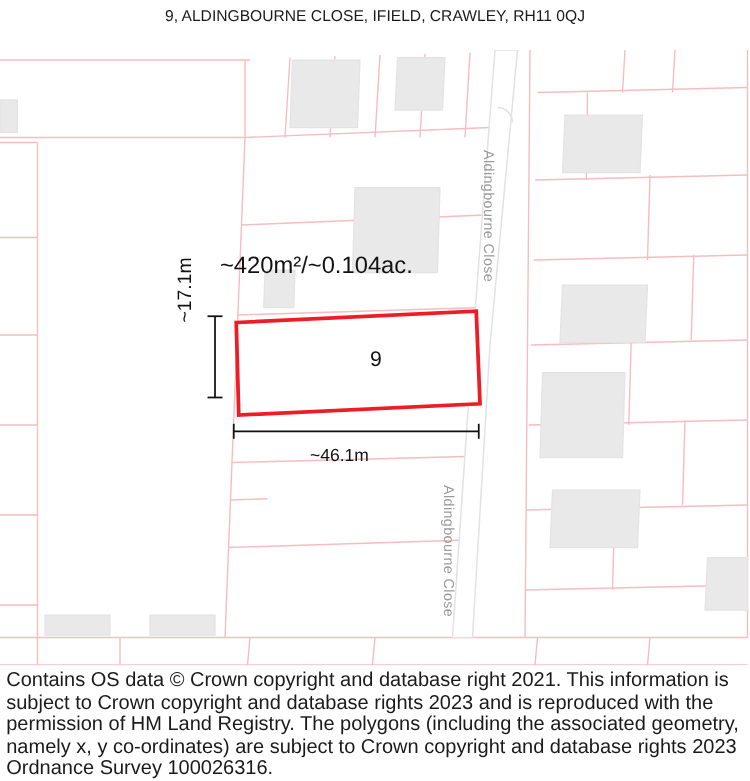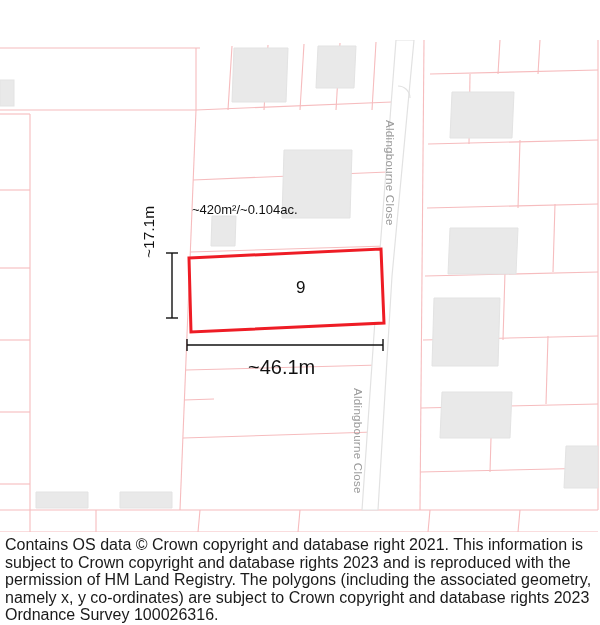--- a/index.html
+++ b/index.html
@@ -52,38 +52,38 @@
   .overlay {
     position: absolute;
     top: 40px;
     left: 0;
     width: 600px;
     height: 492px;
     pointer-events: none;
   }
   .area-label {
     position: absolute;
-    left: 192px;
+    left: 176px;
     top: 162px;
-    font-size: 13px;
+    font-size: 19px;
     color: #111111;
     white-space: nowrap;
   }
   .plot-number {
     position: absolute;
     left: 296px;
     top: 238px;
     font-size: 17px;
     color: #111111;
   }
   .width-label {
     position: absolute;
     left: 248px;
     top: 316px;
-    font-size: 20px;
+    font-size: 14px;
     color: #111111;
     white-space: nowrap;
   }
   .height-label {
     position: absolute;
     left: 140px;
     top: 218px;
     font-size: 15.5px;
     color: #111111;
     white-space: nowrap;
@@ -118,20 +118,21 @@
     line-height: 17.5px;
     color: #1a1a1a;
   }
 </style>
 </head>
 <body>
 
 <div class="page">
 
   <div class="header">
+    <div class="title">9, ALDINGBOURNE CLOSE, IFIELD, CRAWLEY, RH11 0QJ</div>
   </div>
 
   <div class="map-wrap">
     <svg class="map-svg" width="600" height="492" viewBox="0 0 600 492" xmlns="http://www.w3.org/2000/svg">
 
       <rect x="0" y="0" width="600" height="492" fill="#ffffff"></rect>
 
       <g stroke="#f6bcbe" stroke-width="1.1" fill="none">
 
         <path d="M0 8 L200 8"></path>

